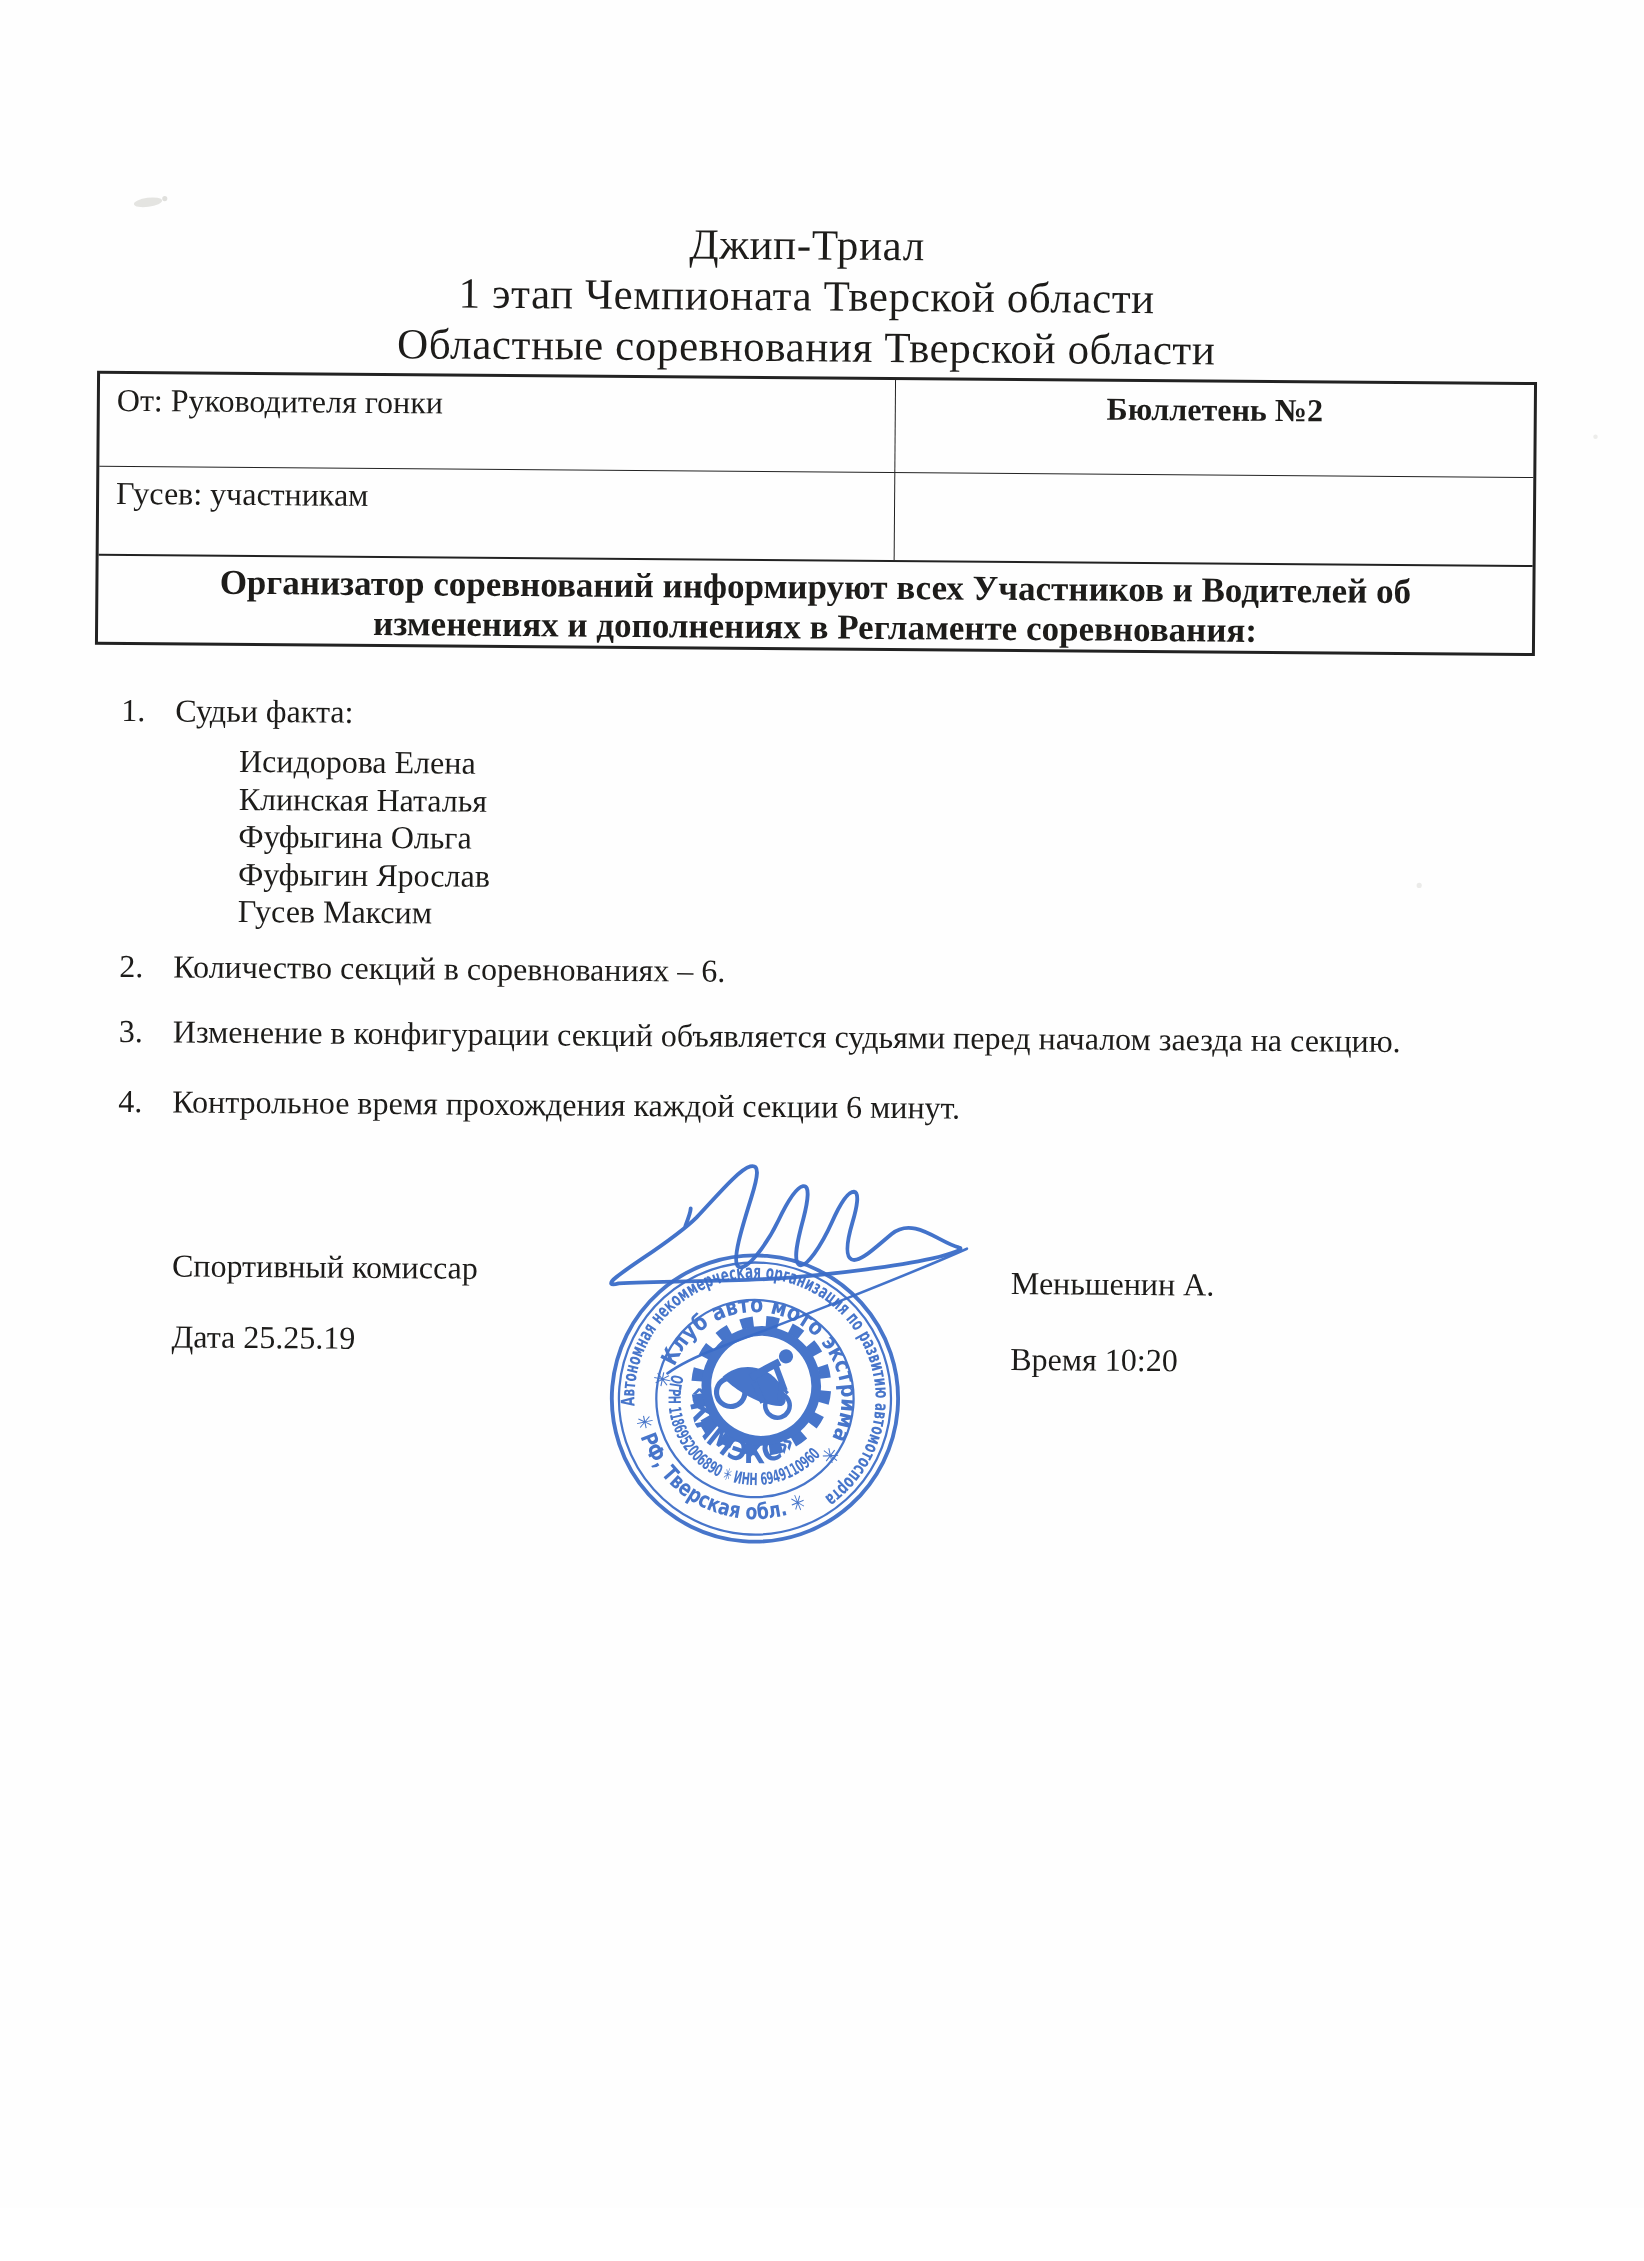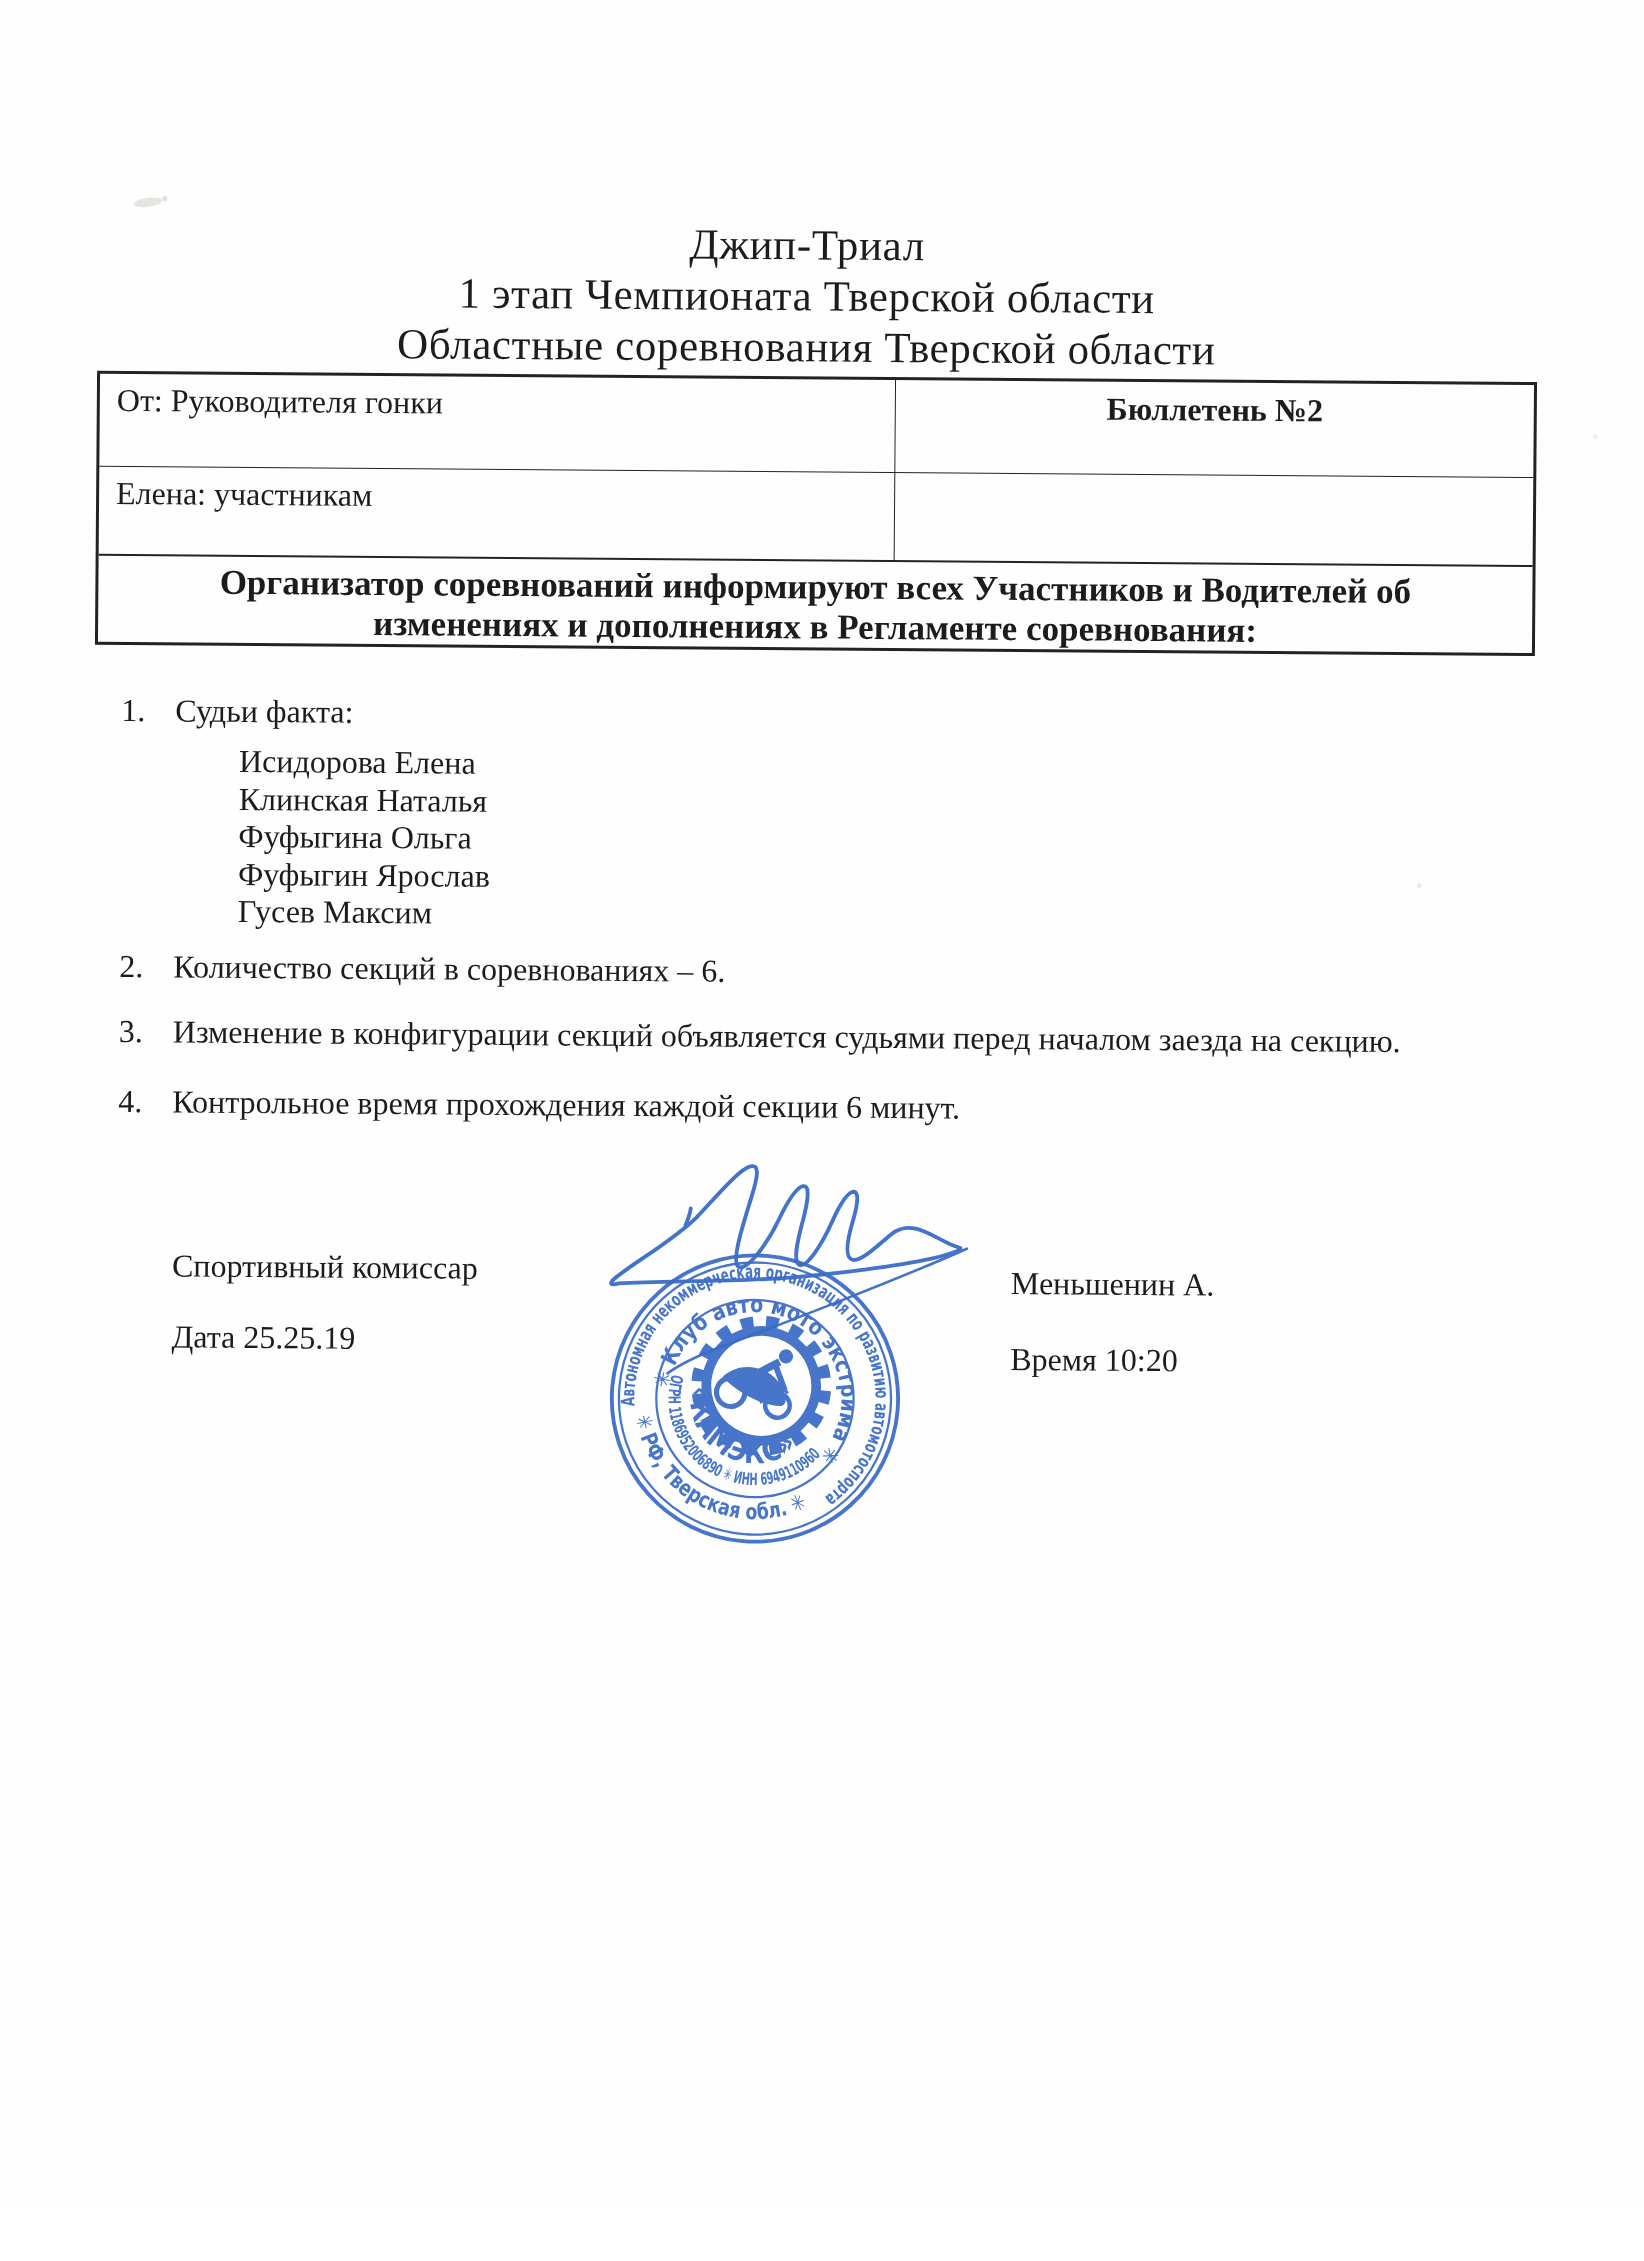--- a/index.html
+++ b/index.html
@@ -64,21 +64,21 @@
       <div>1 этап Чемпионата Тверской области</div>
       <div>Областные соревнования Тверской области</div>
     </div>
 
     <div class="doc-table">
       <div class="t-row r1">
         <div class="cell left"><span class="lbl">От:</span><span> Руководителя гонки</span></div>
         <div class="cell right"><span class="bulletin">Бюллетень №2</span></div>
       </div>
       <div class="t-row r2">
-        <div class="cell left"><span class="lbl">Елена:</span><span> участникам</span></div>
+        <div class="cell left"><span class="lbl">Гусев:</span><span> участникам</span></div>
         <div class="cell right"></div>
       </div>
       <div class="t-row r3">
         <div class="notice">
           <div>Организатор соревнований информируют всех Участников и Водителей об</div>
           <div>изменениях и дополнениях в Регламенте соревнования:</div>
         </div>
       </div>
     </div>
 

